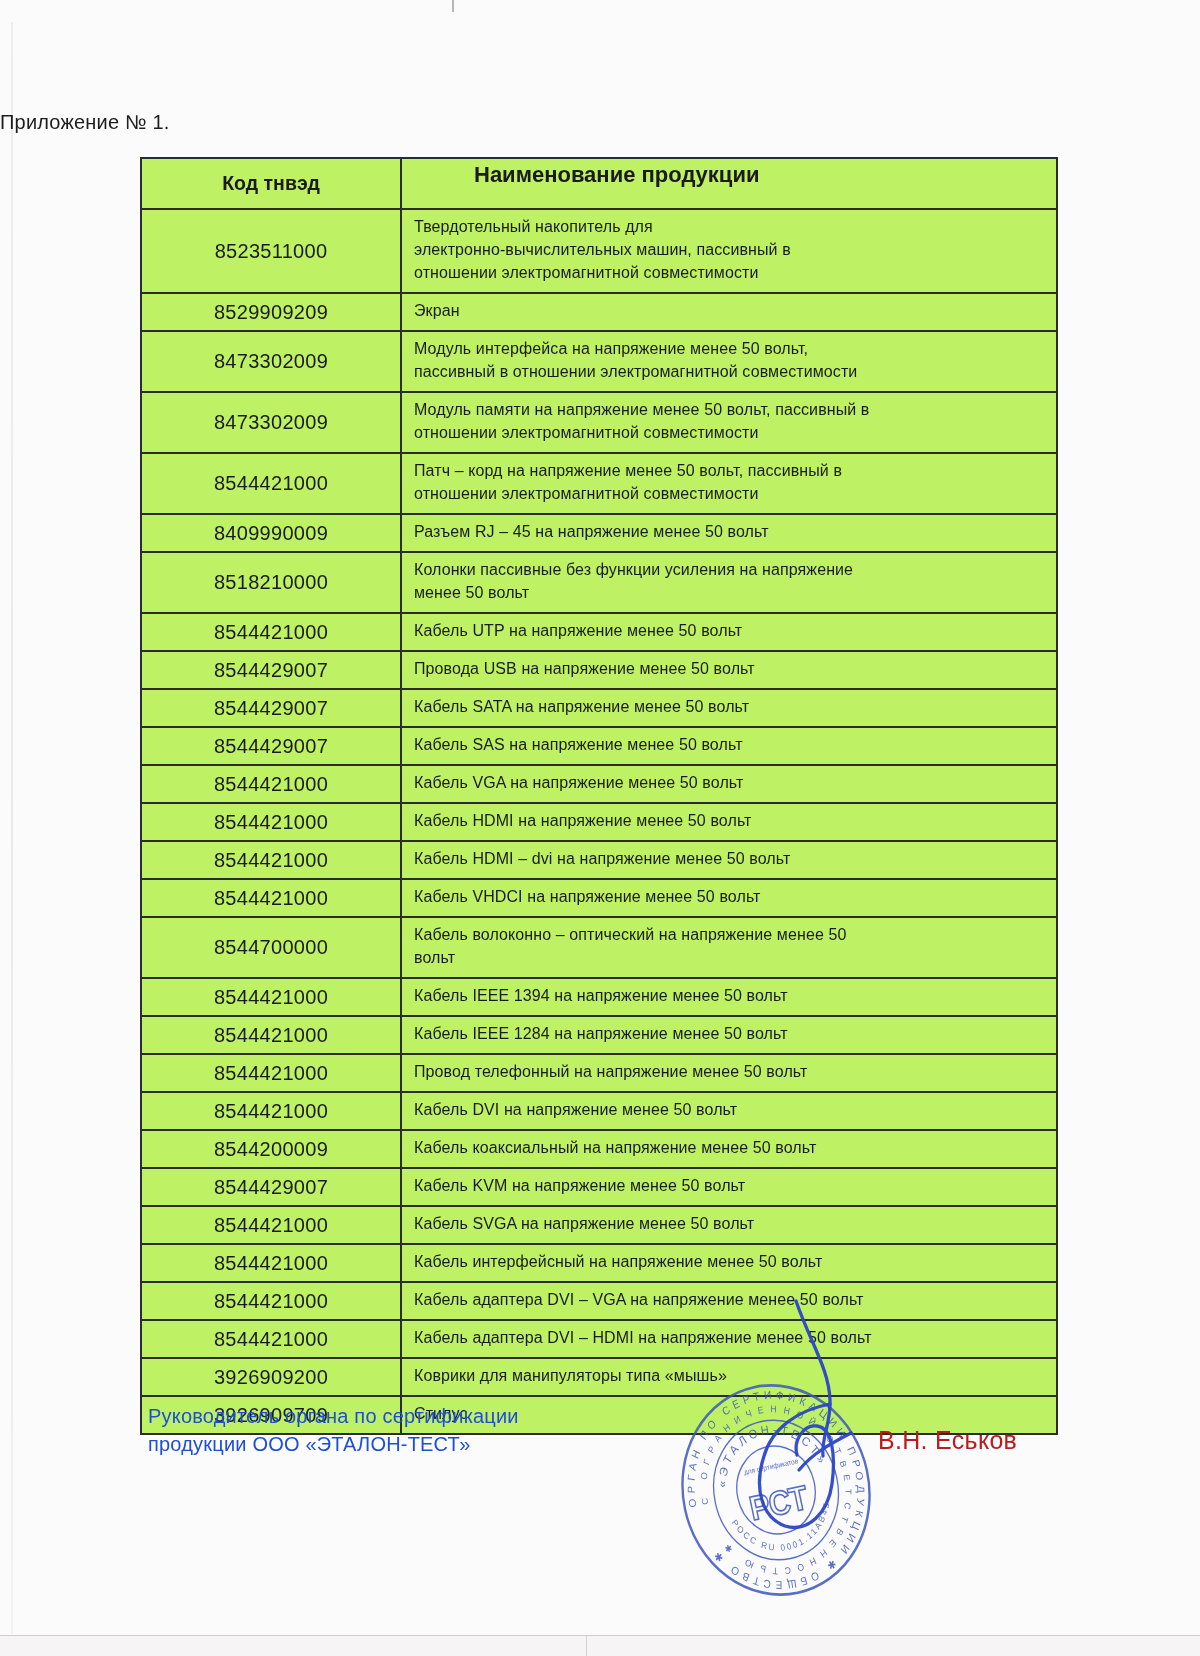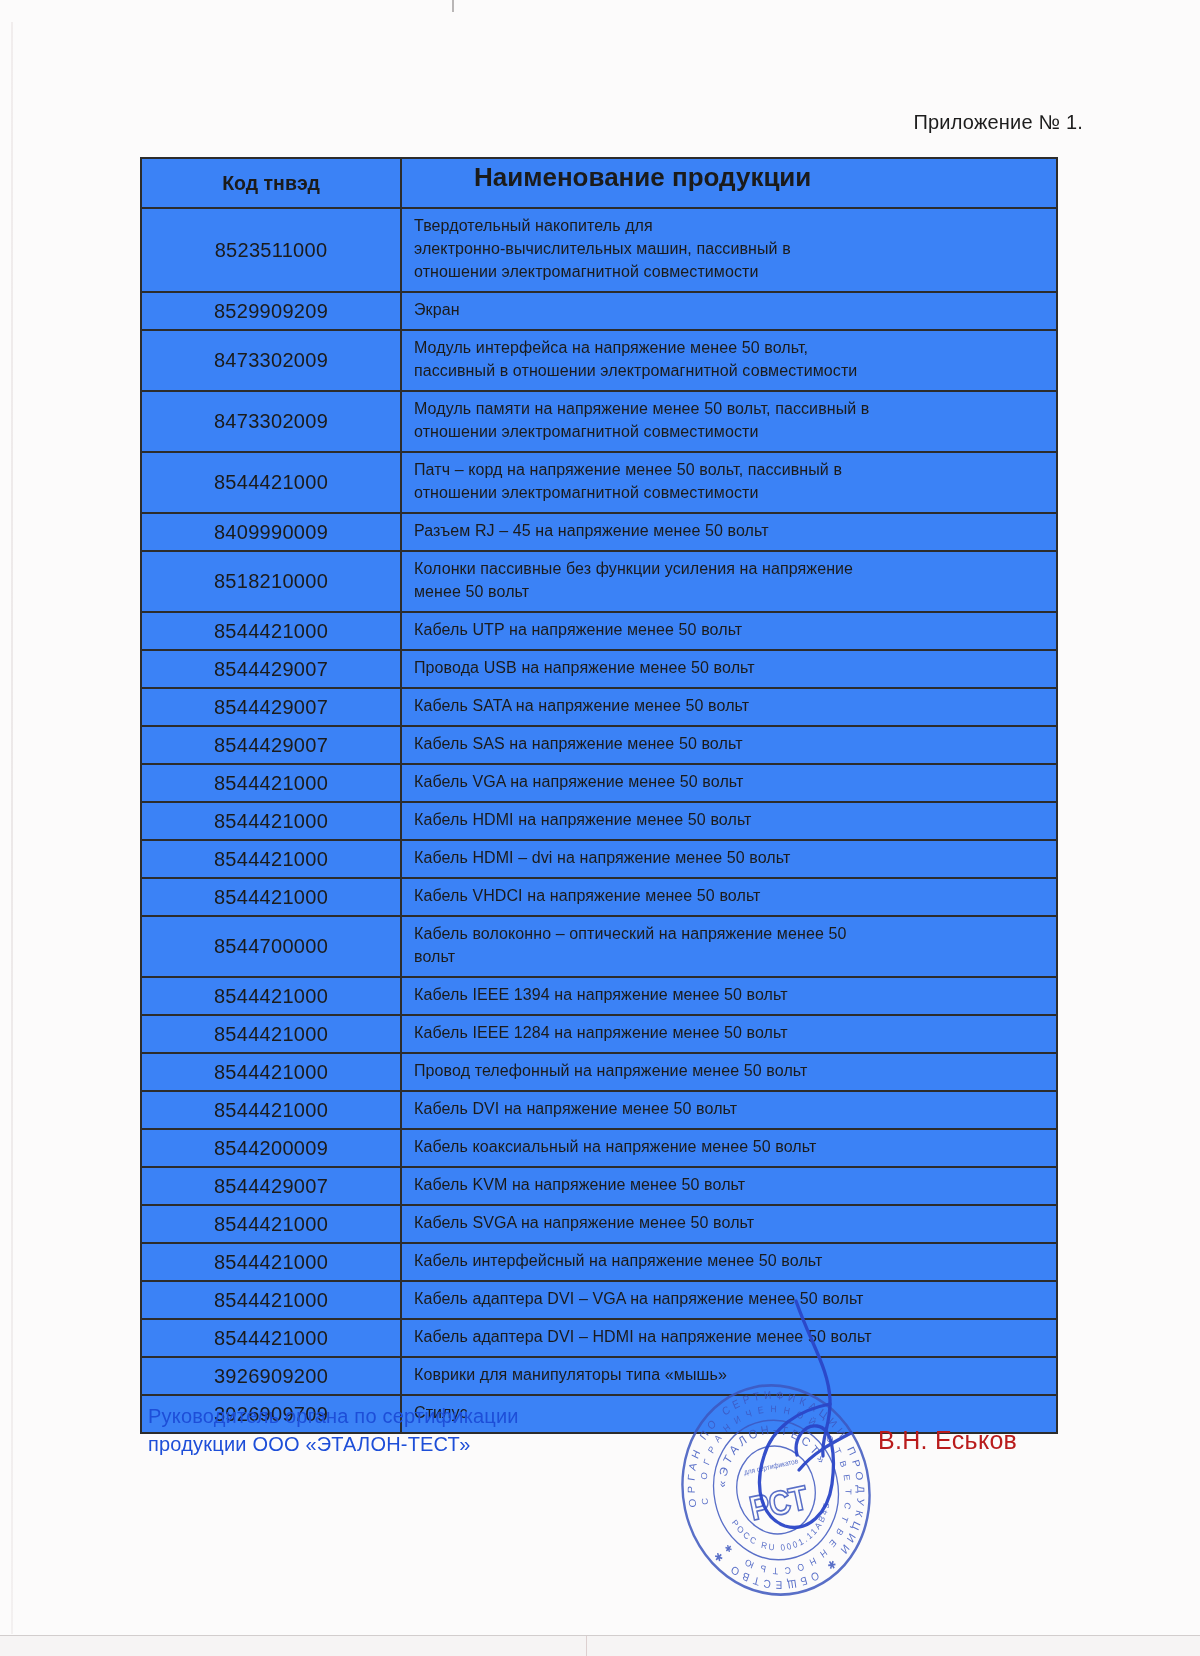--- a/index.html
+++ b/index.html
@@ -15,35 +15,35 @@
     background:linear-gradient(#f1eded,#ece8e8,#f3f0f0);
   }
   .top-tick{position:absolute;left:452px;top:0;width:2px;height:12px;background:#b9b6b6;}
   .bottom-strip{
     position:absolute;left:0;top:1635px;width:1200px;height:21px;
     background:#f6f4f4;border-top:1px solid #d2cdcd;
   }
   .bottom-tick{position:absolute;left:586px;top:1636px;width:1px;height:20px;background:#ddd0d0;}
 
   .annex{
-    position:absolute;top:111px;left:0;width:1043px;text-align:right;
-    font-size:20px;letter-spacing:.2px;color:#1d1d1d;padding-left:40px;
+    position:absolute;top:111px;left:0;width:1043px;
+    font-size:20px;letter-spacing:.2px;color:#1d1d1d;
   }
 
   table.products{
     position:absolute;left:140px;top:157px;width:918px;
     border-collapse:collapse;table-layout:fixed;
-    background:#3b82f6;
+    background:#bef264;
   }
   table.products col.c1{width:260px;}
   table.products th, table.products td{
     border:2px solid #2c2c2c;vertical-align:middle;
   }
   th.h-code{font-size:19.5px;font-weight:bold;padding:3px 0;text-align:center;}
-  th.h-name{font-size:26px;font-weight:bold;padding:3px 8px 14px 72px;text-align:left;}
+  th.h-name{font-size:22px;font-weight:bold;padding:3px 8px 20px 72px;text-align:left;}
   td.code{text-align:center;font-size:20px;padding:5px 4px;letter-spacing:.3px;margin-left:43px;}
   td.name{
     font-size:16px;line-height:23px;padding:5px 8px 8px 12px;
     white-space:pre-line;letter-spacing:.1px;
   }
 
   .sig-role{
     position:absolute;left:148px;top:1402px;width:520px;
     font-size:20px;line-height:28px;color:#1d4ed8;letter-spacing:.2px;
   }

